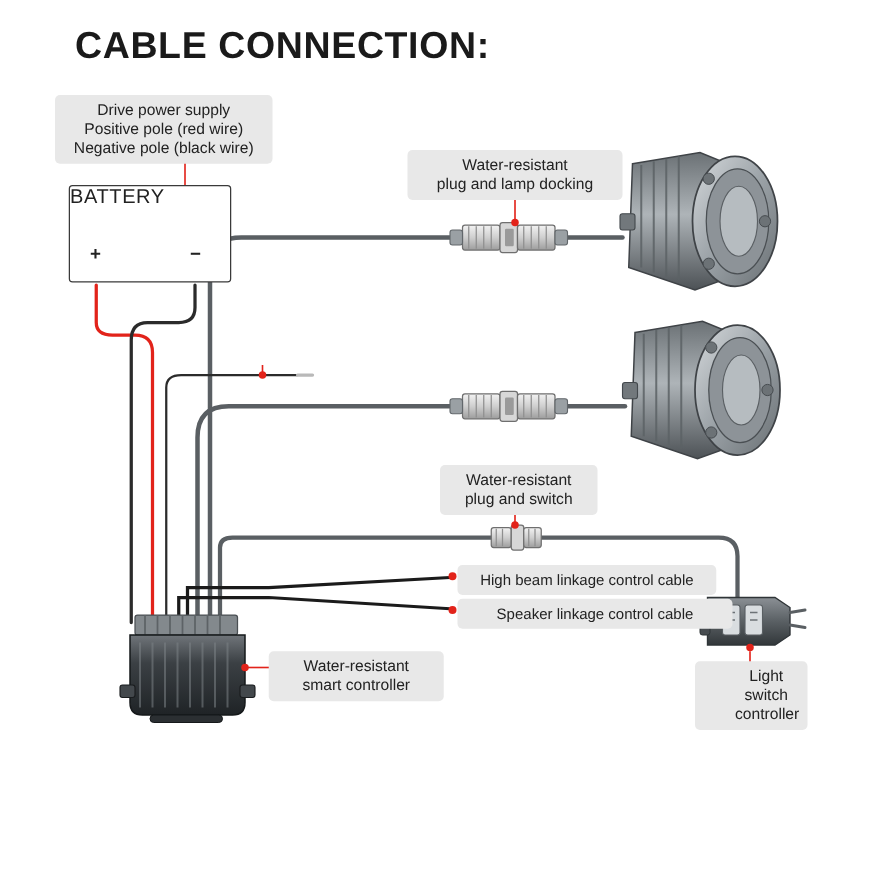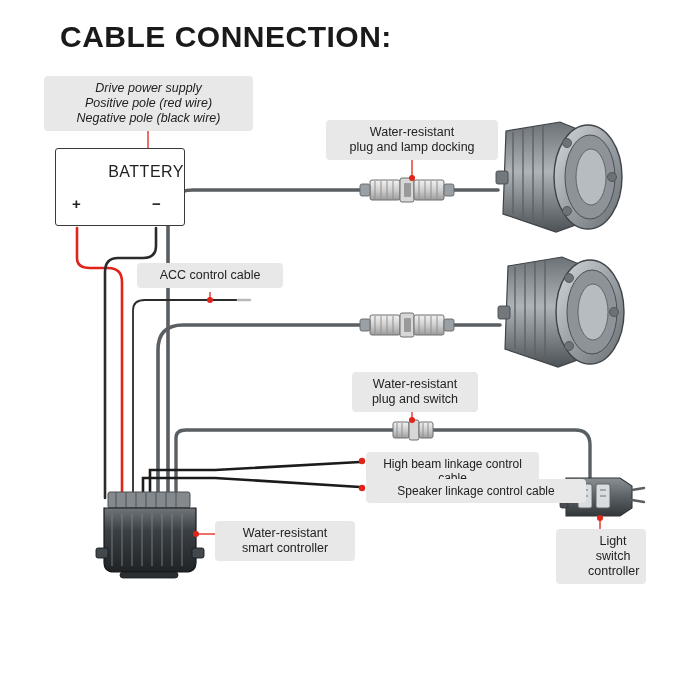--- a/index.html
+++ b/index.html
@@ -56,23 +56,23 @@
     width: 130px;
     height: 78px;
     border: 1.6px solid #3a3a3a;
     border-radius: 3px;
     background: #ffffff;
     box-sizing: border-box;
   }
   .battery-text {
     position: absolute;
     left: 0;
-    top: 14px;
+    top: 0;
     width: 100%;
-    text-align: right;
+    text-align: left;
     font-size: 16px;
     color: #222;
     letter-spacing: 0.5px;
   }
   .bat-plus, .bat-minus {
     position: absolute;
     font-size: 15px;
     color: #222;
     font-weight: bold;
   }
@@ -242,33 +242,32 @@
     <path d="M600,521 L600,530" stroke="#e2231a" stroke-width="1.3" fill="none"></path>
     <circle cx="600" cy="518" r="3" fill="#e2231a"></circle>
   </svg>
 
   <div class="battery-box">
     <div class="battery-text">BATTERY</div>
     <div class="bat-plus">+</div>
     <div class="bat-minus">−</div>
   </div>
 
-  <div class="label" style="left:44px; top:76px; width:209px;font-style:italic;">Drive power supply
+  <div class="label" style="left:44px; top:76px; width:174px;">Drive power supply
 Positive pole (red wire)
 Negative pole (black wire)</div>
 
-  <div class="label" style="left:137px; top:263px; width:146px;">ACC control cable</div>
 
   <div class="label" style="left:326px; top:120px; width:172px;">Water-resistant
 plug and lamp docking</div>
 
   <div class="label" style="left:352px; top:372px; width:126px;">Water-resistant
 plug and switch</div>
 
-  <div class="label small" style="left:366px; top:452px; width:173px;">High beam linkage control cable</div>
+  <div class="label small" style="left:366px; top:452px; width:207px;">High beam linkage control cable</div>
 
   <div class="label small" style="left:366px; top:479px; width:220px;">Speaker linkage control cable</div>
 
   <div class="label" style="left:215px; top:521px; width:140px;">Water-resistant
 smart controller</div>
 
   <div class="label" style="left:556px; top:529px; width:90px;padding-left:32px;">Light switch
 controller</div>
 
 </div>

